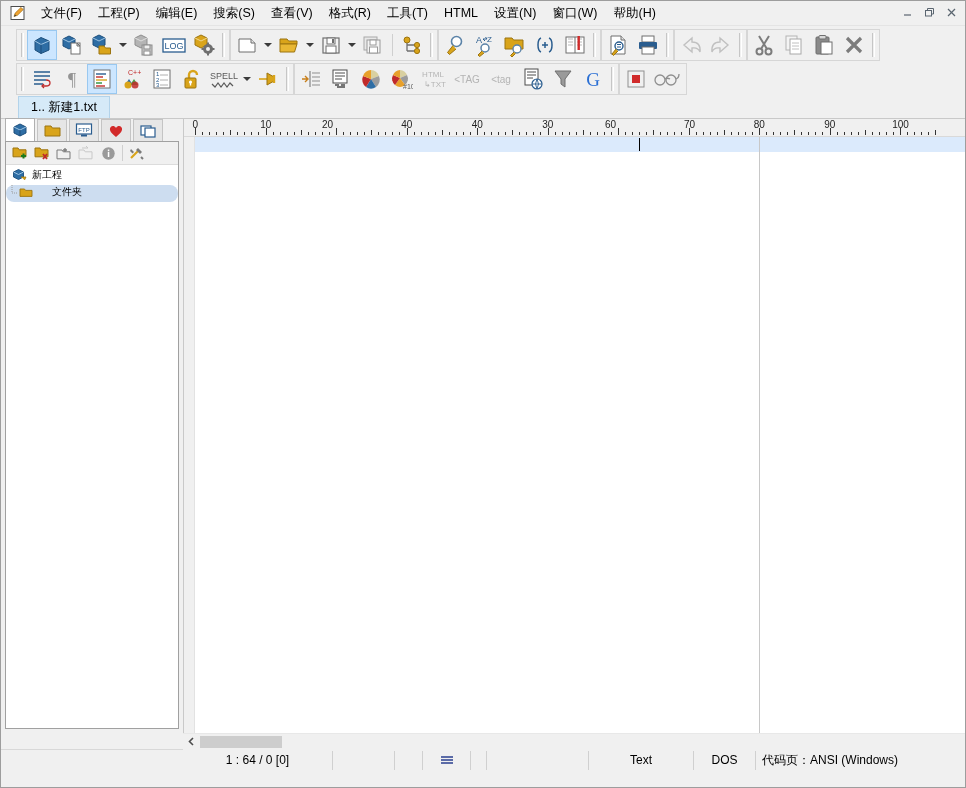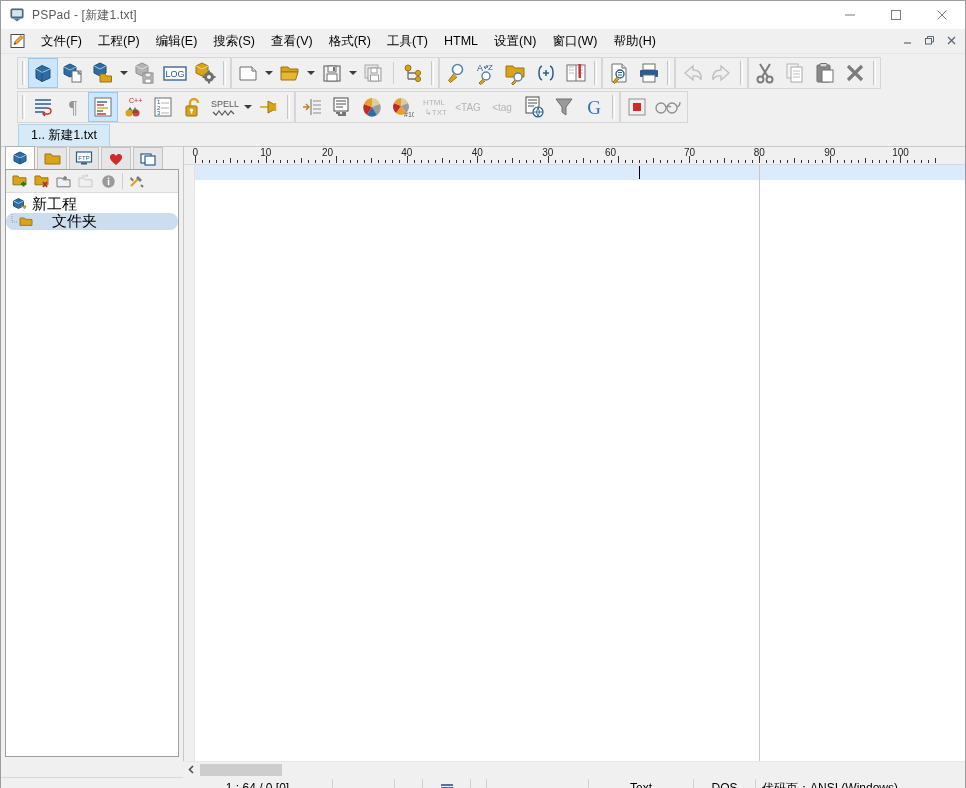--- a/index.html
+++ b/index.html
@@ -25,21 +25,21 @@
   .menubar{height:24px;background:#f0f0f0;display:flex;align-items:center;
            position:relative;border-bottom:1px solid #e4e4e4;}
   .menu-appicon{width:18px;height:18px;margin-left:8px;margin-right:6px;position:relative;}
   .menu-item{padding:2px 8px;font-size:12.5px;color:#000;white-space:nowrap;line-height:16px;}
   .mdi-btns{position:absolute;right:4px;top:2px;display:flex;gap:2px;}
   .mdi-btn{width:20px;height:18px;display:flex;align-items:center;justify-content:center;
            color:#5a6570;}
 
   
   .toolbars{background:#f0f0f0;padding:2px 0 0 0;}
-  .tbrow{height:34px;display:flex;align-items:center;padding-left:16px;}
+  .tbrow{height:34px;display:flex;align-items:center;padding-left:4px;margin-left:11px;}
   .tbband{display:flex;align-items:center;height:32px;border:1px solid #d6d6d6;
           background:#f0f0f0;padding:0 1px;box-sizing:border-box;}
   .grip{width:7px;height:26px;margin:0 1px;position:relative;}
   .grip:before{content:"";position:absolute;left:2px;top:1px;width:1px;height:24px;
                background:#c6c6c6;}
   .grip:after{content:"";position:absolute;left:4px;top:1px;width:1px;height:24px;
               background:#ffffff;}
   .tbtn{width:30px;height:30px;display:flex;align-items:center;justify-content:center;
         position:relative;}
   .tbtn.sel{background:#cce6ff;border:1px solid #99c8f0;box-sizing:border-box;}
@@ -63,21 +63,21 @@
   .sidetabs{height:22px;display:flex;align-items:flex-end;padding-left:4px;}
   .sidetab{width:28px;height:21px;display:flex;align-items:center;justify-content:center;
            background:#e6e6e6;border:1px solid #c4c4c4;border-bottom:none;margin-right:2px;}
   .sidetab.active{background:#ffffff;border-color:#b0b0b0;height:22px;}
   .sidebarbox{flex:1;margin:0 4px 4px 4px;border:1px solid #a0a0a0;background:#ffffff;
               display:flex;flex-direction:column;}
   .sidetoolbar{height:22px;display:flex;align-items:center;background:#f0f0f0;
                border-bottom:1px solid #dcdcdc;padding-left:3px;}
   .sbtn{width:22px;height:20px;display:flex;align-items:center;justify-content:center;}
   .tree{flex:1;background:#ffffff;padding:3px 0 0 0;overflow:hidden;}
-  .tnode{display:flex;align-items:center;height:17px;padding-left:6px;font-size:15px;}
+  .tnode{display:flex;align-items:flex-start;height:17px;padding-left:6px;font-size:10px;}
   .tnode.child{padding-left:18px;border-radius:8px;}
   .tnode.selected{background:#cdddf0;}
   .tlabel{margin-left:4px;}
 
   
   .editorwrap{flex:1;display:flex;flex-direction:column;background:#ffffff;
               border-left:1px solid #c9c9c9;position:relative;}
   .ruler{height:17px;background:#f0f0f0;position:relative;overflow:hidden;
          border-bottom:1px solid #d9d9d9;}
   .ruler .rlabel{position:absolute;top:0px;font-size:10px;color:#222;
@@ -103,48 +103,20 @@
   .status{height:20px;background:#f0f0f0;display:flex;align-items:center;
           border-top:1px solid #d8d8d8;font-size:12px;color:#000;}
   .scell{height:19px;display:flex;align-items:center;justify-content:center;
          border-right:1px solid #d0d0d0;box-sizing:border-box;}
 </style>
 </head>
 <body>
 
 <div class="app">
 
-  <div class="titlebar">
-    <span class="title-icon">
-      <svg width="16" height="16" viewBox="0 0 16 16">
-        <rect x="2" y="2" width="12" height="9" rx="1" fill="#5b7c99" stroke="#3c566b"></rect>
-        <rect x="3.2" y="3.2" width="9.6" height="6.2" fill="#d8e4ec"></rect>
-        <path d="M4 11.5 h8 l-4 3 z" fill="#5b7c99"></path>
-      </svg>
-    </span>
-    <span class="title-text">PSPad - [新建1.txt]</span>
-    <div class="win-btns">
-      <div class="win-btn">
-        <svg width="12" height="12">
-            <line x1="1" y1="6" x2="11" y2="6" stroke="#7a7a7a" stroke-width="1"></line>
-          </svg>
-      </div>
-      <div class="win-btn">
-        <svg width="12" height="12">
-            <rect x="1.5" y="1.5" width="9" height="9" fill="none" stroke="#7a7a7a" stroke-width="1"></rect>
-          </svg>
-      </div>
-      <div class="win-btn">
-        <svg width="12" height="12">
-            <line x1="1.5" y1="1.5" x2="10.5" y2="10.5" stroke="#7a7a7a" stroke-width="1"></line>
-            <line x1="10.5" y1="1.5" x2="1.5" y2="10.5" stroke="#7a7a7a" stroke-width="1"></line>
-          </svg>
-      </div>
-    </div>
-  </div>
 
   <div class="menubar">
     <span class="menu-appicon">
       <svg width="18" height="18" viewBox="0 0 18 18">
         <rect x="2" y="2.5" width="13" height="13" fill="#fff" stroke="#4c4c4c"></rect>
         <path d="M5 12.5 l1.2-3.4 L12 3.4 l2.2 2.2 -5.8 5.7 z" fill="#f0a22e" stroke="#9c6b12" stroke-width=".7"></path>
         <path d="M5 12.5 l2.3-.8 -1.3-1.3 z" fill="#3a3a3a"></path>
       </svg>
     </span>
     <div class="menu-item">文件(F)</div>

